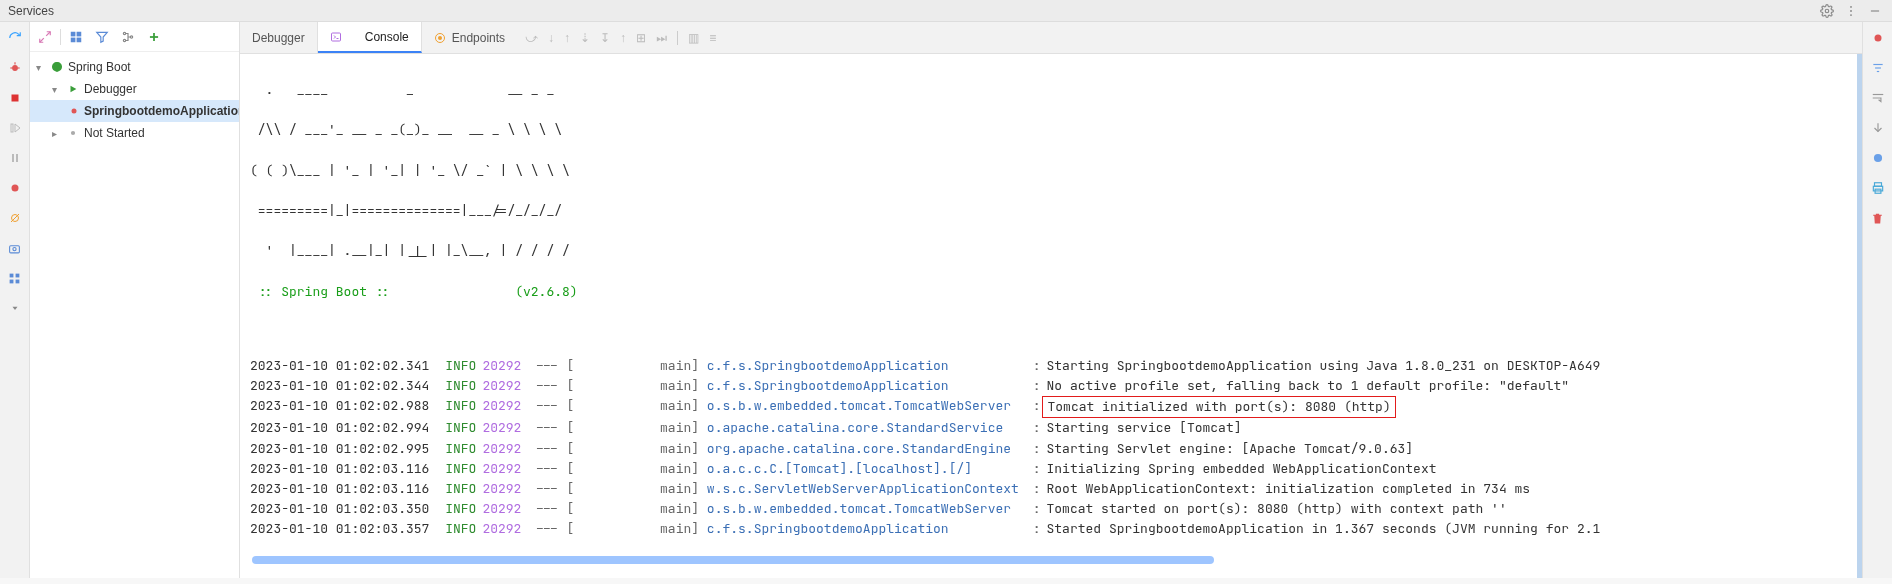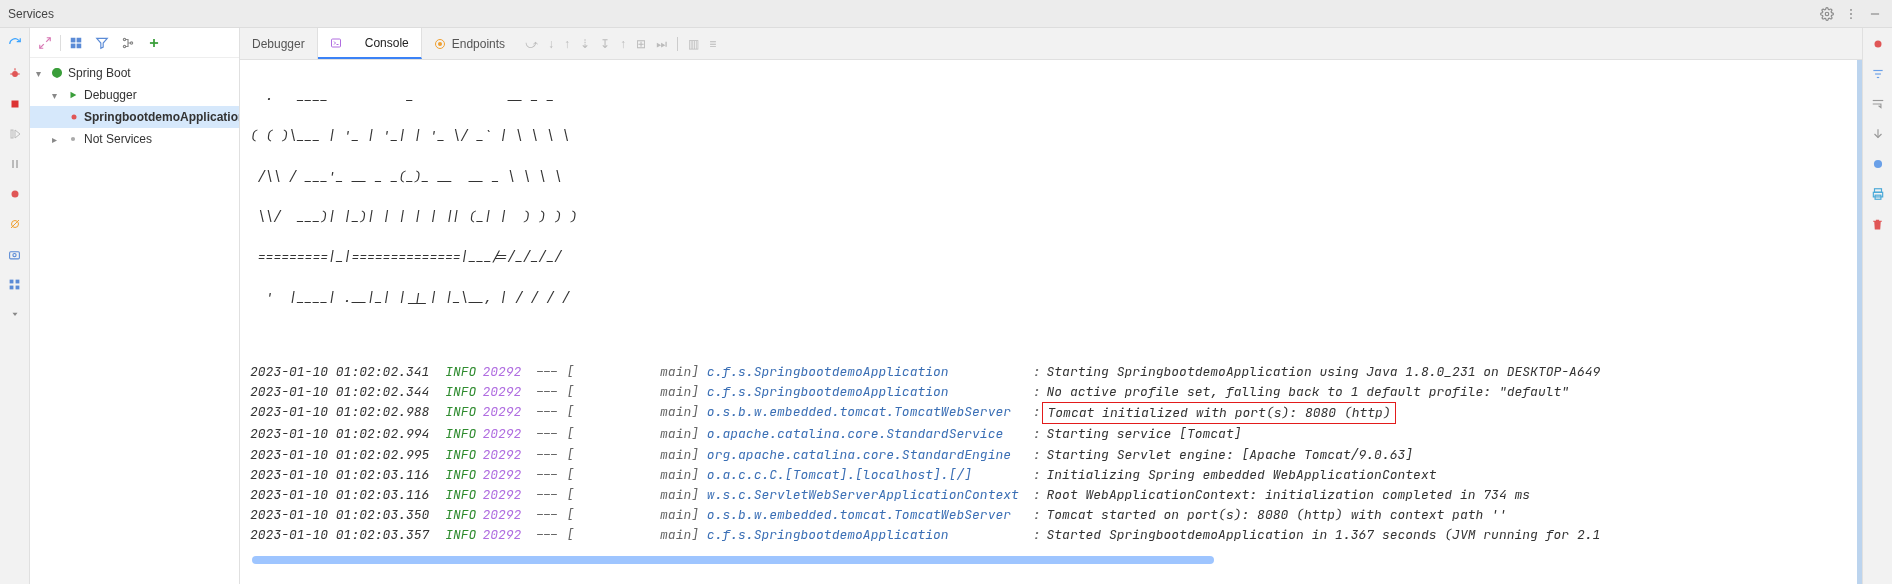--- a/index.html
+++ b/index.html
@@ -1,17 +1,17 @@
 <!DOCTYPE html>
 <html><head>
 <meta charset="utf-8">
 <style>
 * { margin: 0; padding: 0; box-sizing: border-box; }
 body { font-family: -apple-system, "Segoe UI", Arial, sans-serif; font-size: 12px; background: #f7f7f7; color: #333; overflow: hidden; width: 1892px; height: 584px; }
-.panel-header { height: 28px; background: #ececec; display: flex; align-items: center; padding: 0 8px; border-bottom: 1px solid #ddd; }
+.panel-header { height: 22px; background: #ececec; display: flex; align-items: center; padding: 0 8px; border-bottom: 1px solid #ddd; }
 .panel-title { font-size: 12px; color: #444; flex: 1; }
 .header-actions { display: flex; gap: 6px; align-items: center; }
 .header-actions .icon-btn { width: 18px; height: 18px; display: flex; align-items: center; justify-content: center; cursor: pointer; color: #666; }
 .main-body { display: flex; height: calc(100% - 28px); }
 .left-gutter { width: 30px; background: #f2f2f2; border-right: 1px solid #e0e0e0; display: flex; flex-direction: column; align-items: center; padding-top: 6px; gap: 10px; }
 .left-gutter .gicon { width: 18px; height: 20px; display: flex; align-items: center; justify-content: center; cursor: pointer; }
 .tree-panel { width: 210px; background: #fff; border-right: 1px solid #e0e0e0; display: flex; flex-direction: column; }
 .tree-toolbar { height: 30px; display: flex; align-items: center; padding: 0 4px; gap: 4px; border-bottom: 1px solid #eee; background:#fff; }
 .tree-toolbar .tbtn { width: 22px; height: 22px; display: flex; align-items: center; justify-content: center; cursor: pointer; }
 .tree-body { flex: 1; overflow: auto; padding-top: 4px; font-size: 12px; }
@@ -20,21 +20,21 @@
 .tree-row.indent2 { padding-left: 38px; }
 .tree-row.selected { background: #d6e8fb; }
 .tree-row .caret { width: 10px; color: #888; font-size: 10px; }
 .tree-row .ticon { width: 14px; display:flex; justify-content:center; }
 .content-panel { flex: 1; display: flex; flex-direction: column; background: #a16207; min-width: 0; }
 .tabs-row { height: 32px; background: #f2f2f2; border-bottom: 1px solid #e0e0e0; display: flex; align-items: stretch; }
 .tab { display: flex; align-items: center; padding: 0 12px; gap: 6px; font-size: 12px; color: #555; cursor: pointer; border-right: 1px solid #e0e0e0; }
 .tab.active { background: #fff; border-bottom: 2px solid #3b82f6; color: #222; gap: 23px; }
 .tab-actions { display: flex; align-items: center; padding: 0 8px; gap: 10px; color: #bbb; }
 .tab-actions .ta { cursor: pointer; }
-.console-area { flex: 1; overflow: auto; padding: 6px 10px 20px 10px; font-family: "JetBrains Mono","Consolas","Courier New",monospace; font-size: 13px; line-height: 1.55; white-space: pre; color: #333; background:#fff; border-right:5px solid #bcd4ee;font-style:italic;}
+.console-area { flex: 1; overflow: auto; padding: 6px 10px 20px 10px; font-family: "JetBrains Mono","Consolas","Courier New",monospace; font-size: 13px; line-height: 1.55; white-space: pre; color: #333; background:#fff; border-right:5px solid #bcd4ee;}
 .banner { color: #333; }
 .springboot { color: #1a9e1a; }
 .log-line { display: flex; }
 .l-ts { color: #333; }
 .l-level { color: #2e8b2e; margin-left: 8px; }
 .l-pid { color: #b06de0; margin-left: 6px; }
 .l-dash { color: #666; margin-left: 6px; }
 .l-thread { color: #666; }
 .l-class { color: #3b6fb5; }
 .l-sep { color: #666; margin: 0 6px; }
@@ -205,21 +205,21 @@
           </span>
         <span style="font-weight:bold">SpringbootdemoApplication</span>
       </div>
       <div class="tree-row indent1">
         <span class="caret">▸</span>
         <span class="ticon">
             <svg width="10" height="10" viewBox="0 0 24 24" fill="#aaa">
               <circle cx="12" cy="12" r="5"></circle>
             </svg>
           </span>
-        <span>Not Services</span>
+        <span>Not Started</span>
       </div>
     </div>
   </div>
 
   <div class="content-panel">
     <div class="tabs-row">
       <div class="tab">
         <span>Debugger</span>
       </div>
       <div class="tab active">
@@ -251,25 +251,25 @@
         <span class="ta">⊞</span>
         <span class="ta">⏭</span>
         <span style="width:1px;height:14px;background:#ccc;"></span>
         <span class="ta">▥</span>
         <span class="ta">≡</span>
       </div>
     </div>
 
     <div class="console-area">
 <div class="banner">  .   ____          _            __ _ _</div>
+<div class="banner"> /\\ / ___'_ __ _ _(_)_ __  __ _ \ \ \ \</div>
 <div class="banner">( ( )\___ | '_ | '_| | '_ \/ _` | \ \ \ \</div>
-<div class="banner"> /\\ / ___'_ __ _ _(_)_ __  __ _ \ \ \ \</div>
-<div class="banner"> \\/  ___)| |_)| | | | | || (_| |  ) ) ) )</div>
 <div class="banner"> =========|_|==============|___/=/_/_/_/</div>
 <div class="banner">  '  |____| .__|_| |_|_| |_\__, | / / / /</div>
+<div class="springboot"> :: Spring Boot ::                (v2.6.8)</div>
 <div style="height:14px"></div>
 <div id="log-lines"><div class="log-line"><span class="l-ts">2023-01-10 01:02:02.341</span><span class="l-level"> INFO</span><span class="l-pid">20292</span><span class="l-dash"> --- </span><span class="l-thread">[           main] </span><span class="l-class">c.f.s.SpringbootdemoApplication          </span><span class="l-sep">:</span><span class="l-msg">Starting SpringbootdemoApplication using Java 1.8.0_231 on DESKTOP-A649</span></div><div class="log-line"><span class="l-ts">2023-01-10 01:02:02.344</span><span class="l-level"> INFO</span><span class="l-pid">20292</span><span class="l-dash"> --- </span><span class="l-thread">[           main] </span><span class="l-class">c.f.s.SpringbootdemoApplication          </span><span class="l-sep">:</span><span class="l-msg">No active profile set, falling back to 1 default profile: "default"</span></div><div class="log-line"><span class="l-ts">2023-01-10 01:02:02.988</span><span class="l-level"> INFO</span><span class="l-pid">20292</span><span class="l-dash"> --- </span><span class="l-thread">[           main] </span><span class="l-class">o.s.b.w.embedded.tomcat.TomcatWebServer  </span><span class="l-sep">:</span><span class="l-msg highlight-box">Tomcat initialized with port(s): 8080 (http)</span></div><div class="log-line"><span class="l-ts">2023-01-10 01:02:02.994</span><span class="l-level"> INFO</span><span class="l-pid">20292</span><span class="l-dash"> --- </span><span class="l-thread">[           main] </span><span class="l-class">o.apache.catalina.core.StandardService   </span><span class="l-sep">:</span><span class="l-msg">Starting service [Tomcat]</span></div><div class="log-line"><span class="l-ts">2023-01-10 01:02:02.995</span><span class="l-level"> INFO</span><span class="l-pid">20292</span><span class="l-dash"> --- </span><span class="l-thread">[           main] </span><span class="l-class">org.apache.catalina.core.StandardEngine  </span><span class="l-sep">:</span><span class="l-msg">Starting Servlet engine: [Apache Tomcat/9.0.63]</span></div><div class="log-line"><span class="l-ts">2023-01-10 01:02:03.116</span><span class="l-level"> INFO</span><span class="l-pid">20292</span><span class="l-dash"> --- </span><span class="l-thread">[           main] </span><span class="l-class">o.a.c.c.C.[Tomcat].[localhost].[/]       </span><span class="l-sep">:</span><span class="l-msg">Initializing Spring embedded WebApplicationContext</span></div><div class="log-line"><span class="l-ts">2023-01-10 01:02:03.116</span><span class="l-level"> INFO</span><span class="l-pid">20292</span><span class="l-dash"> --- </span><span class="l-thread">[           main] </span><span class="l-class">w.s.c.ServletWebServerApplicationContext </span><span class="l-sep">:</span><span class="l-msg">Root WebApplicationContext: initialization completed in 734 ms</span></div><div class="log-line"><span class="l-ts">2023-01-10 01:02:03.350</span><span class="l-level"> INFO</span><span class="l-pid">20292</span><span class="l-dash"> --- </span><span class="l-thread">[           main] </span><span class="l-class">o.s.b.w.embedded.tomcat.TomcatWebServer  </span><span class="l-sep">:</span><span class="l-msg">Tomcat started on port(s): 8080 (http) with context path ''</span></div><div class="log-line"><span class="l-ts">2023-01-10 01:02:03.357</span><span class="l-level"> INFO</span><span class="l-pid">20292</span><span class="l-dash"> --- </span><span class="l-thread">[           main] </span><span class="l-class">c.f.s.SpringbootdemoApplication          </span><span class="l-sep">:</span><span class="l-msg">Started SpringbootdemoApplication in 1.367 seconds (JVM running for 2.1</span></div></div>
     </div>
   </div>
 
   <div class="right-gutter">
     <span class="rg">
         <svg width="14" height="14" viewBox="0 0 24 24" fill="#e05656">
           <circle cx="12" cy="12" r="6"></circle>
         </svg>

